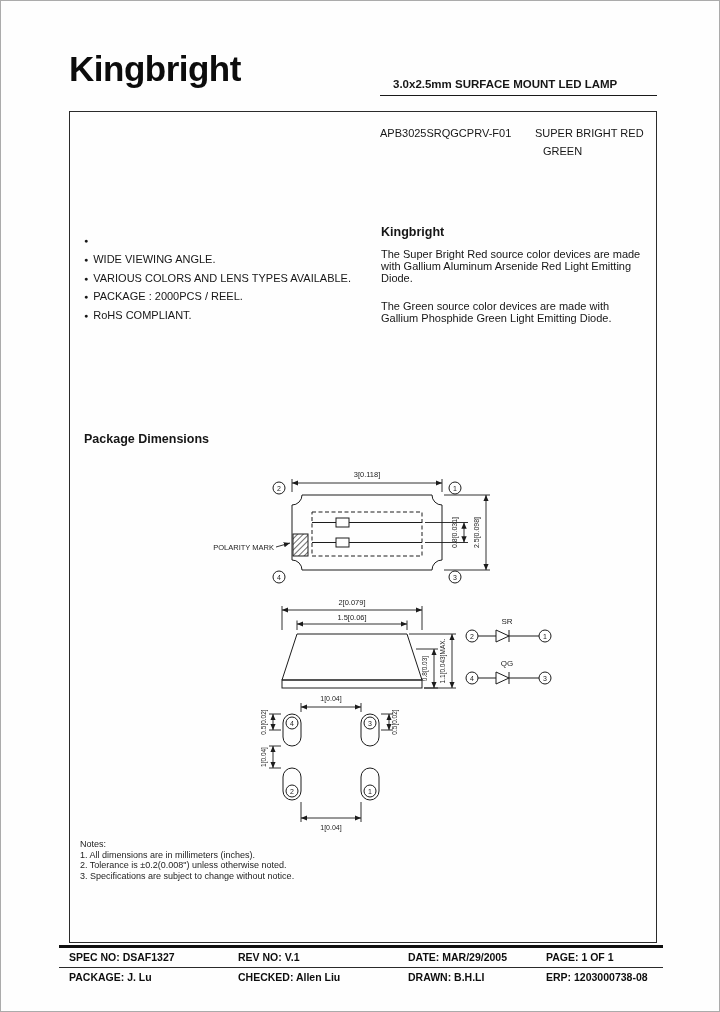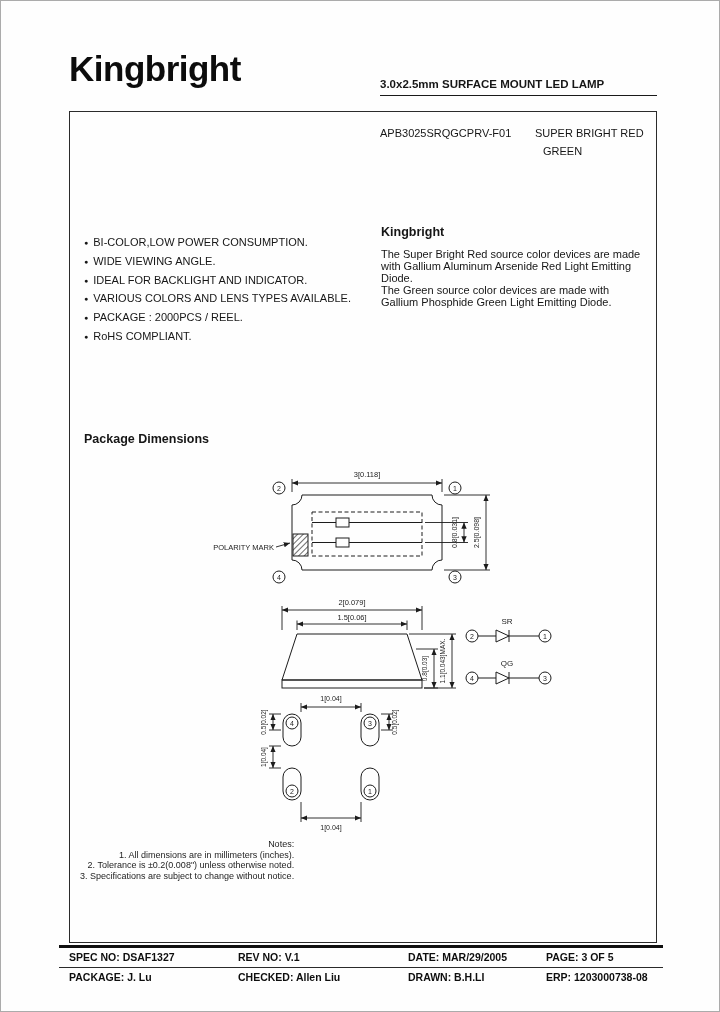--- a/index.html
+++ b/index.html
@@ -16,21 +16,21 @@
     background: #fefefe;
     border: 1px solid #ababab;
     overflow: hidden;
   }
   .logo {
     position: absolute; left: 68px; top: 48px;
     font-size: 35px; font-weight: bold; letter-spacing: -0.5px;
     color: #0c0c0c;
   }
   .doc-title {
-    position: absolute; left: 379px; top: 77px;
+    position: absolute; left: 392px; top: 77px;
     font-size: 11.5px; font-weight: bold; white-space: nowrap;
   }
   .title-rule {
     position: absolute; left: 379px; top: 94px;
     width: 277px; height: 1px; background: #1a1a1a;
   }
   .main-box {
     position: absolute; left: 68px; top: 110px;
     width: 588px; height: 832px;
     border: 1px solid #2b2b2b;
@@ -38,25 +38,25 @@
   .part-number { position: absolute; left: 310px; top: 15px; font-size: 11px; }
   .part-color1 { position: absolute; left: 465px; top: 15px; font-size: 11px; }
   .part-color2 { position: absolute; left: 465px; top: 33px; font-size: 11px; margin-left: 8px; }
   .features-block { position: absolute; left: 14px; top: 113px; width: 294px; }
   .sec-heading { font-size: 12.5px; font-weight: bold; margin: 0; }
   .features-list { list-style: none; margin: 9px 0 0 0; padding: 0; }
   .features-list li { font-size: 11px; line-height: 16.8px; display: flex; gap: 5px; align-items: baseline; }
   .blt { font-size: 7px; position: relative; top: -1px; }
   .desc-block { position: absolute; left: 311px; top: 113px; width: 267px; }
   .desc-block p { margin: 9px 0 0 0; font-size: 11px; line-height: 12px; }
-  .desc-block p + p { margin-top: 0; }
+  .desc-block p + p { margin-top: 16px; }
   .pkg-heading { position: absolute; left: 14px; top: 320px; font-size: 12.5px; font-weight: bold; }
   .drawings { position: absolute; left: 0; top: 338px; }
   svg text { font-family: "Liberation Sans", sans-serif; fill: #1c1c1c; }
-  .notes-block { position: absolute; left: 10px; top: 727px; font-size: 9px; line-height: 10.5px; color: #1d1d1d; text-align: right; }
+  .notes-block { position: absolute; left: 10px; top: 727px; font-size: 9px; line-height: 10.5px; color: #1d1d1d; }
   .rule-thick { position: absolute; left: 58px; top: 944px; width: 604px; height: 3px; background: #0f0f0f; }
   .rule-thin  { position: absolute; left: 58px; top: 966px; width: 604px; height: 1px; background: #2a2a2a; }
   .fcell { position: absolute; font-size: 10.5px; font-weight: bold; white-space: nowrap; color: #0e0e0e; }
   .f-c1 { left: 68px; } .f-c2 { left: 237px; } .f-c3 { left: 407px; } .f-c4 { left: 545px; }
   .f-r1 { top: 950px; } .f-r2 { top: 970px; }
 </style>
 </head>
 <body>
 
 <div class="page">
@@ -68,29 +68,24 @@
   <div class="main-box">
 
     <div class="part-number">APB3025SRQGCPRV-F01</div>
     <div class="part-color1">SUPER BRIGHT RED</div>
     <div class="part-color2">GREEN</div>
 
     <div class="features-block">
       <ul class="features-list">
         <li>
             <span class="blt">●</span>
-            <span>BI-COLOR,LOW POWER CONSUMPTION.</span>
           </li>
         <li>
             <span class="blt">●</span>
             <span>WIDE VIEWING ANGLE.</span>
-          </li>
-        <li>
-            <span class="blt">●</span>
-            <span>IDEAL FOR BACKLIGHT AND INDICATOR.</span>
           </li>
         <li>
             <span class="blt">●</span>
             <span>VARIOUS COLORS AND LENS TYPES AVAILABLE.</span>
           </li>
         <li>
             <span class="blt">●</span>
             <span>PACKAGE : 2000PCS / REEL.</span>
           </li>
         <li>
@@ -276,20 +271,20 @@
       <div>2. Tolerance is ±0.2(0.008") unless otherwise noted.</div>
       <div>3. Specifications are subject to change without notice.</div>
     </div>
 
   </div>
 
   <div class="rule-thick"></div>
   <div class="fcell f-r1 f-c1">SPEC NO: DSAF1327</div>
   <div class="fcell f-r1 f-c2">REV NO: V.1</div>
   <div class="fcell f-r1 f-c3">DATE: MAR/29/2005</div>
-  <div class="fcell f-r1 f-c4">PAGE: 3 OF 5</div>
+  <div class="fcell f-r1 f-c4">PAGE: 1 OF 1</div>
   <div class="rule-thin"></div>
   <div class="fcell f-r2 f-c1">PACKAGE: J. Lu</div>
   <div class="fcell f-r2 f-c2">CHECKED: Allen Liu</div>
   <div class="fcell f-r2 f-c3">DRAWN: B.H.LI</div>
   <div class="fcell f-r2 f-c4">ERP: 1203000738-08</div>
 
 </div>
 
 </body></html>

